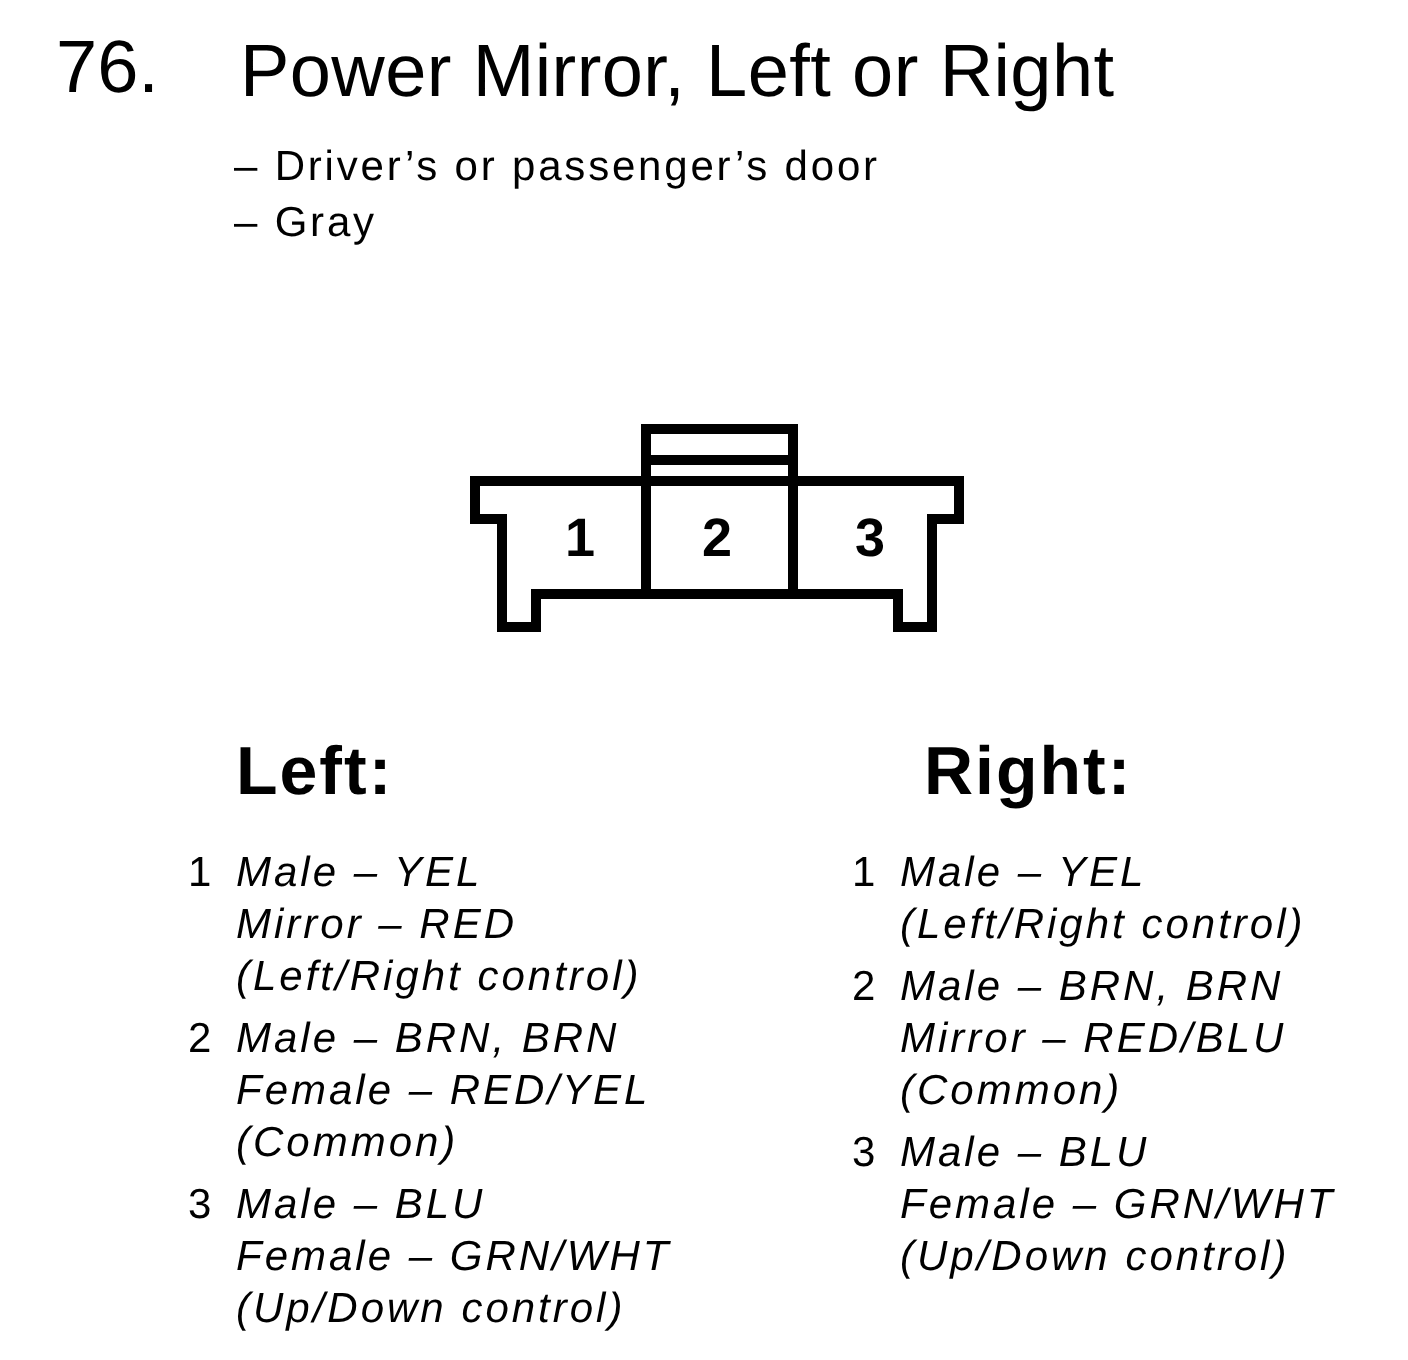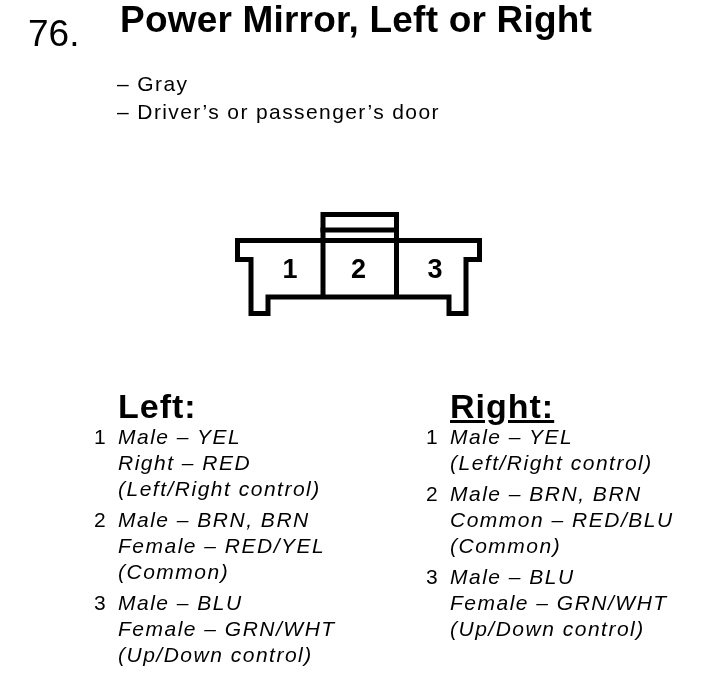--- a/index.html
+++ b/index.html
@@ -21,23 +21,23 @@
   .item-number {
     left: 28px;
     top: 15px;
     font-size: 37px;
     font-weight: normal;
     line-height: 1;
     white-space: nowrap;
   }
   .doc-title {
     left: 120px;
-    top: 1px;
+    top: 17px;
     font-size: 37px;
-    font-weight: bold;
+    font-weight: normal;
     letter-spacing: 0.2px;
     line-height: 1;
     white-space: nowrap;
   }
   .details {
     left: 117px;
     top: 70px;
     font-size: 21px;
     letter-spacing: 1.4px;
     line-height: 28px;
@@ -54,24 +54,23 @@
   }
 
   
   .col-heading {
     top: 369px;
     font-size: 34px;
     font-weight: bold;
     letter-spacing: 1px;
     line-height: 1;
     white-space: nowrap;
-    margin-top: 20px;
   }
   .heading-left  { left: 118px; }
-  .heading-right { left: 450px; text-decoration: underline; }
+  .heading-right { left: 462px; }
 
   .pin-list {
     top: 424px;
     font-size: 21px;
     letter-spacing: 1.5px;
     line-height: 26px;
   }
   .pin-list-left  { left: 94px;  width: 310px; }
   .pin-list-right { left: 426px; width: 278px; }
 
@@ -85,22 +84,22 @@
   }
   .pin-item .pin-lines div { white-space: nowrap; font-style: italic; }
 </style>
 </head>
 <body>
 
 <div class="abs item-number">76.</div>
 <div class="abs doc-title">Power Mirror, Left or Right</div>
 
 <div class="abs details">
+  <div>– Driver’s or passenger’s door</div>
   <div>– Gray</div>
-  <div>– Driver’s or passenger’s door</div>
 </div>
 
 <svg class="abs connector-figure" viewBox="218 200 284 130" xmlns="http://www.w3.org/2000/svg">
 
   <rect x="323" y="214.5" width="73.5" height="26" fill="#ffffff" stroke="#000000" stroke-width="5"></rect>
   <line x1="320.5" y1="230" x2="399" y2="230" stroke="#000000" stroke-width="5"></line>
 
   <path d="M 237.5 240.5 H 479.5 V 259.5 H 466 V 313.5 H 449 V 297 H 268 V 313.5 H 251 V 259.5 H 237.5 Z" fill="#ffffff" stroke="#000000" stroke-width="5" stroke-linejoin="miter"></path>
 
   <line x1="323" y1="240.5" x2="323" y2="297" stroke="#000000" stroke-width="5"></line>
@@ -110,21 +109,21 @@
   <text x="358.5" y="278" text-anchor="middle" font-size="27" font-weight="bold" font-family="Liberation Sans, DejaVu Sans, sans-serif" fill="#000000">2</text>
   <text x="435" y="278" text-anchor="middle" font-size="27" font-weight="bold" font-family="Liberation Sans, DejaVu Sans, sans-serif" fill="#000000">3</text>
 </svg>
 
 <div class="abs col-heading heading-left">Left:</div>
 <div class="abs pin-list pin-list-left">
   <div class="pin-item">
     <span class="pin-num">1</span>
     <span class="pin-lines">
       <div>Male – YEL</div>
-      <div>Right – RED</div>
+      <div>Mirror – RED</div>
       <div>(Left/Right control)</div>
     </span>
   </div>
   <div class="pin-item">
     <span class="pin-num">2</span>
     <span class="pin-lines">
       <div>Male – BRN, BRN</div>
       <div>Female – RED/YEL</div>
       <div>(Common)</div>
     </span>
@@ -145,21 +144,21 @@
     <span class="pin-num">1</span>
     <span class="pin-lines">
       <div>Male – YEL</div>
       <div>(Left/Right control)</div>
     </span>
   </div>
   <div class="pin-item">
     <span class="pin-num">2</span>
     <span class="pin-lines">
       <div>Male – BRN, BRN</div>
-      <div>Common – RED/BLU</div>
+      <div>Mirror – RED/BLU</div>
       <div>(Common)</div>
     </span>
   </div>
   <div class="pin-item">
     <span class="pin-num">3</span>
     <span class="pin-lines">
       <div>Male – BLU</div>
       <div>Female – GRN/WHT</div>
       <div>(Up/Down control)</div>
     </span>

